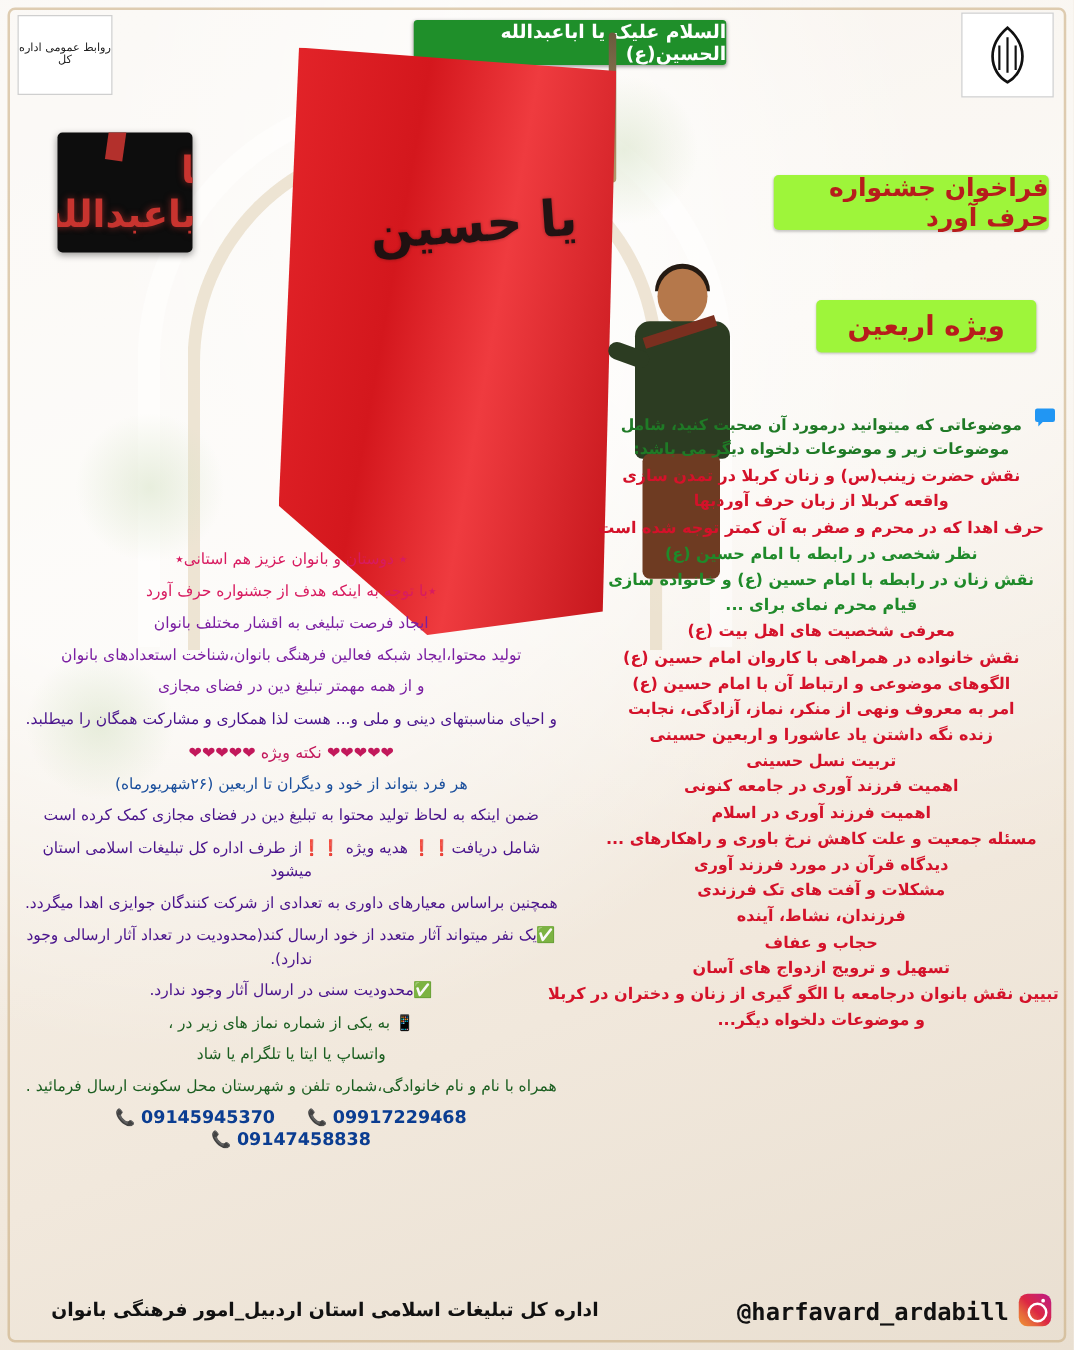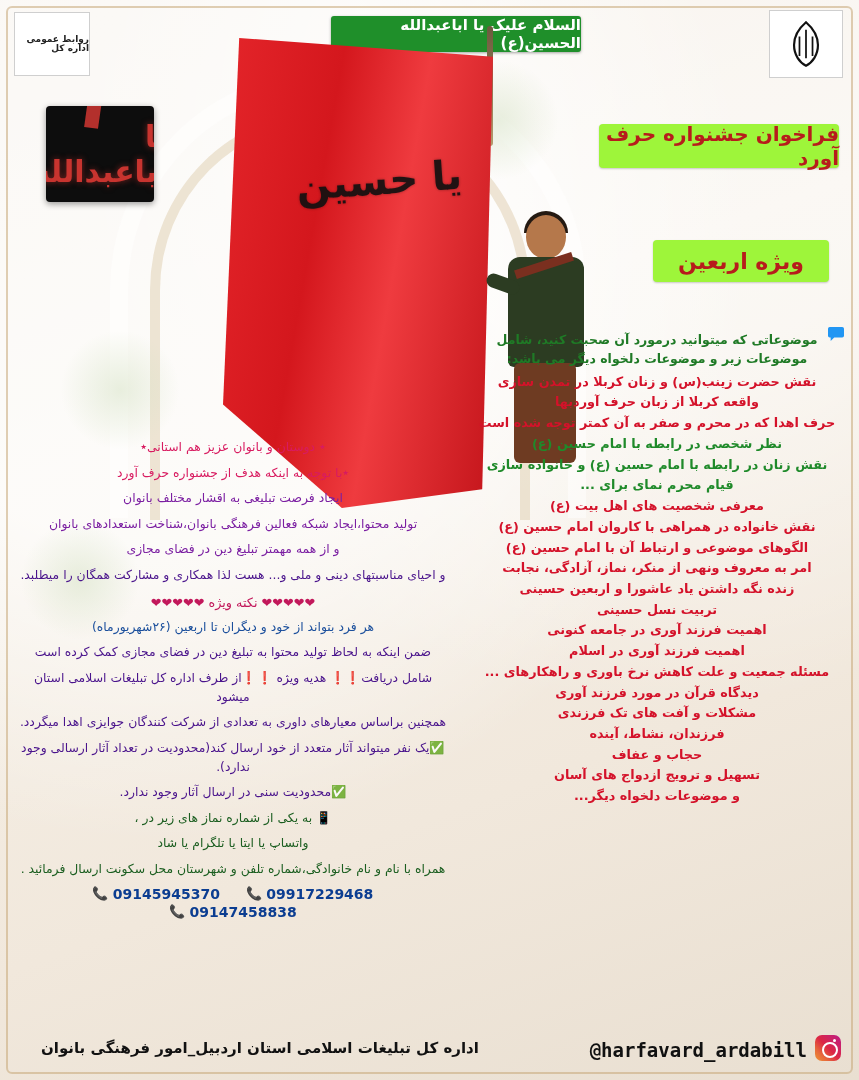--- a/index.html
+++ b/index.html
@@ -44,21 +44,21 @@
     background:radial-gradient(circle,rgba(214,226,197,.55),rgba(214,226,197,0) 70%);
   }
 
   
   .logo-box{
     position:absolute;background:#fff;border:1px solid #cfcfcf;
     display:flex;align-items:center;justify-content:center;
   }
   .logo-left{left:14px;top:12px;width:74px;height:62px;}
   .logo-right{right:16px;top:10px;width:72px;height:66px;}
-  .logo-left .mark{font-size:9px;line-height:1.05;text-align:right;color:#222;font-weight:bold;}
+  .logo-left .mark{font-size:9px;line-height:1.05;text-align:center;color:#222;font-weight:normal;}
   .logo-right svg{width:46px;height:50px;}
 
   
   .salam{
     position:absolute;left:331px;top:16px;width:250px;height:36px;
     background:#1f8f2a;
     display:flex;align-items:center;justify-content:center;
     border-radius:3px;
     box-shadow:0 1px 3px rgba(0,0,0,.35);
   }
@@ -117,21 +117,21 @@
   .p-strap{position:absolute;left:24px;top:46px;width:60px;height:9px;background:#7a2f1f;transform:rotate(-18deg);}
 
   
   .chip{
     position:absolute;background:#9ef53a;
     border-radius:4px;
     display:flex;align-items:center;justify-content:center;
     box-shadow:0 1px 2px rgba(0,0,0,.2);
   }
   .chip span{color:#b71c1c;font-weight:bold;}
-  .chip-title{right:20px;top:124px;width:240px;height:44px;}
+  .chip-title{right:20px;top:140px;width:220px;height:44px;}
   .chip-title span{font-size:20px;}
   .chip-sub{right:30px;top:240px;width:176px;height:42px;}
   .chip-sub span{font-size:22px;}
 
   
   .right-col{
     position:absolute;right:12px;top:330px;width:380px;
     text-align:center;
     direction:rtl;
   }
@@ -273,20 +273,21 @@
       <li>زنده نگه داشتن یاد عاشورا و اربعین حسینی</li>
       <li>تربیت نسل حسینی</li>
       <li>اهمیت فرزند آوری در جامعه کنونی</li>
       <li>اهمیت فرزند آوری در اسلام</li>
       <li>مسئله جمعیت و علت کاهش نرخ باوری و راهکارهای ...</li>
       <li>دیدگاه قرآن در مورد فرزند آوری</li>
       <li>مشکلات و آفت های تک فرزندی</li>
       <li>فرزندان، نشاط، آینده</li>
       <li>حجاب و عفاف</li>
       <li>تسهیل و ترویج ازدواج های آسان</li>
+      <li>تبیین نقش بانوان درجامعه با الگو گیری از زنان و دختران در کربلا</li>
       <li>و موضوعات دلخواه دیگر...</li>
     </ul>
   </div>
 
   <div class="left-col">
     <p class="pink">٭ دوستان و بانوان عزیز هم استانی٭</p>
     <p class="pink">٭با توجه به اینکه هدف از جشنواره حرف آورد</p>
     <p class="purple">ایجاد فرصت تبلیغی به اقشار مختلف بانوان</p>
     <p class="purple">تولید محتوا،ایجاد شبکه فعالین فرهنگی بانوان،شناخت استعدادهای بانوان</p>
     <p class="purple">و از همه مهمتر تبلیغ دین در فضای مجازی</p>

